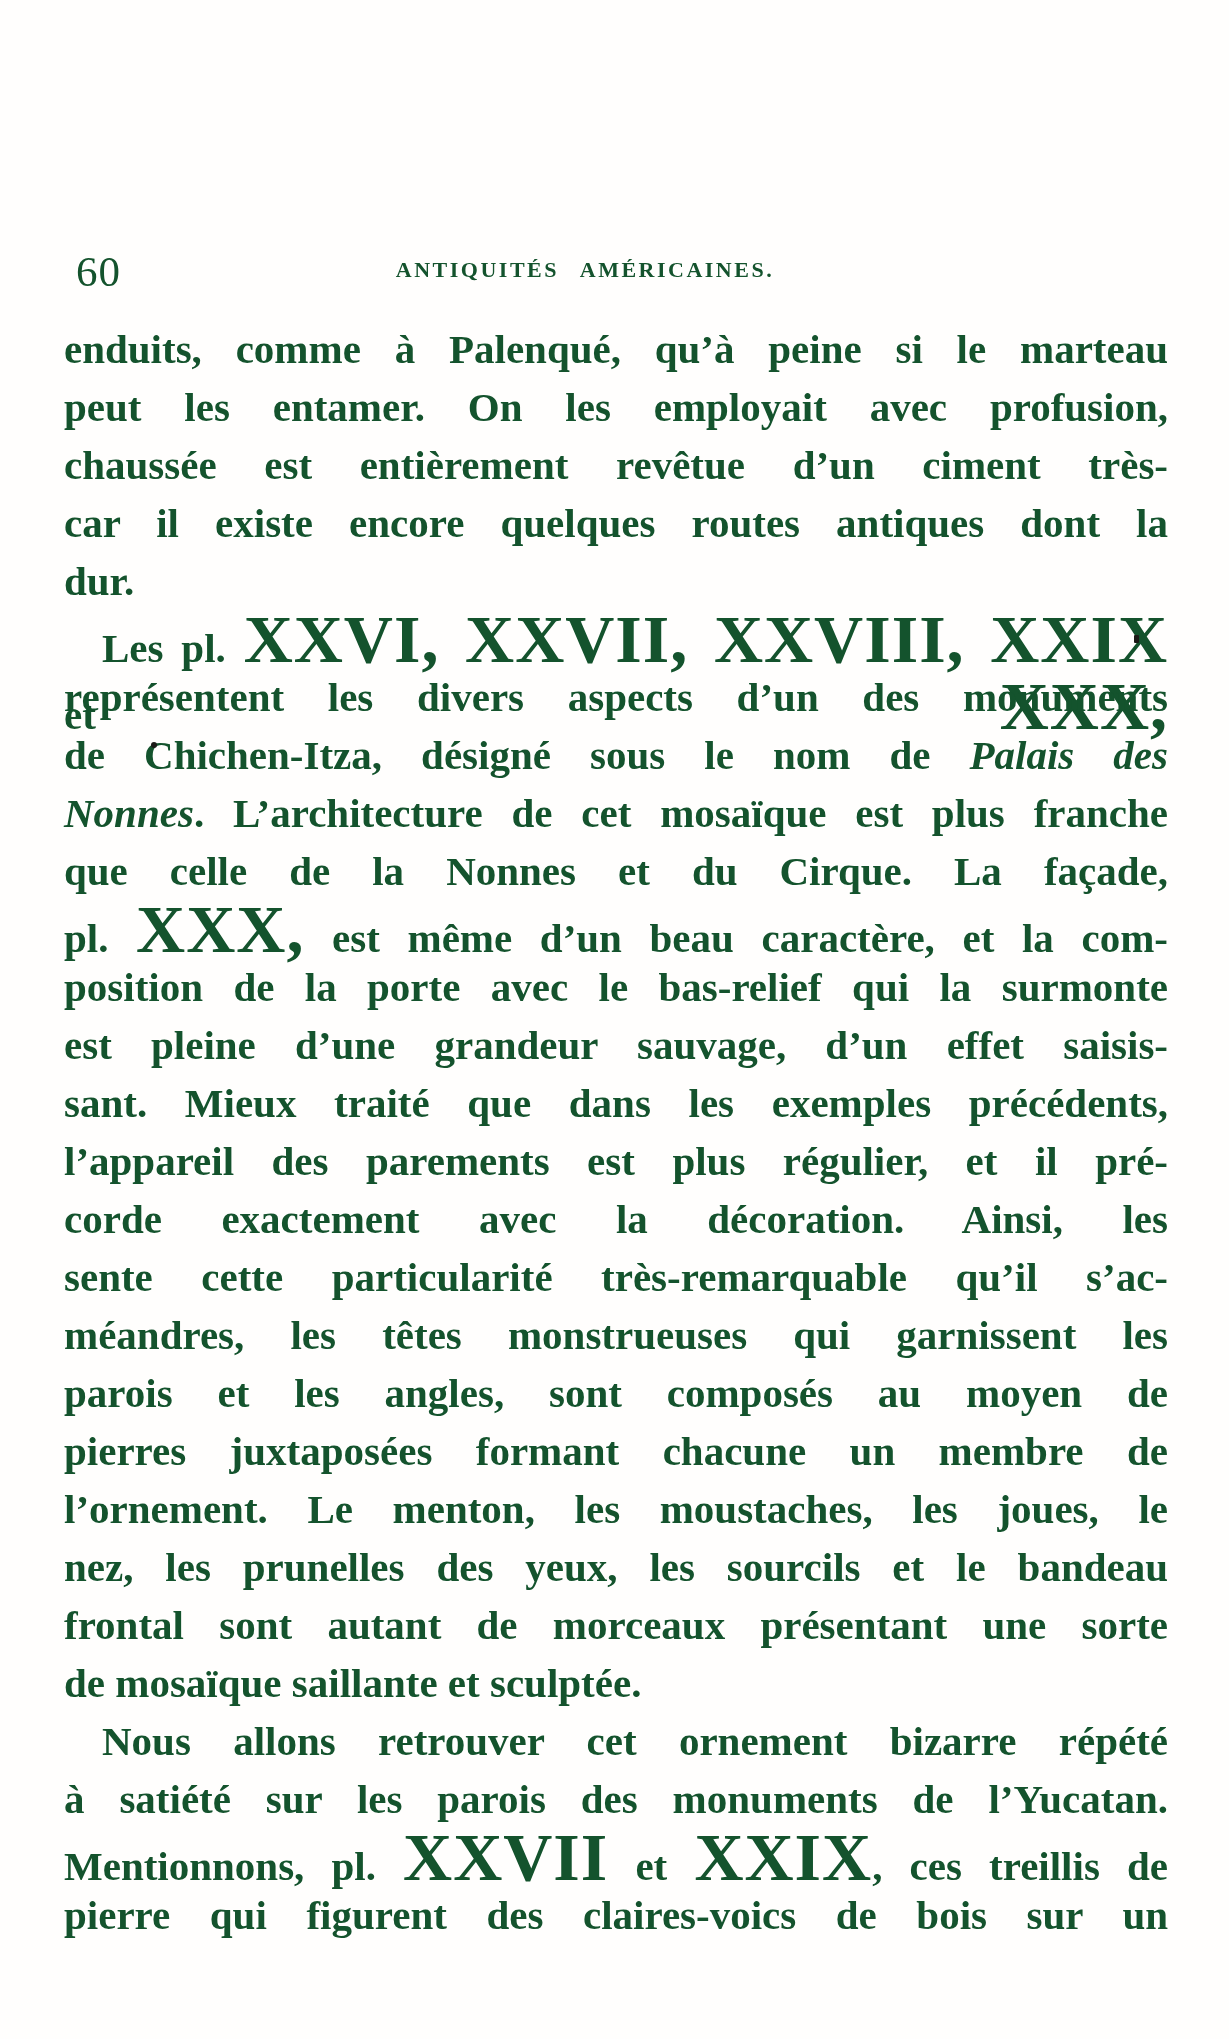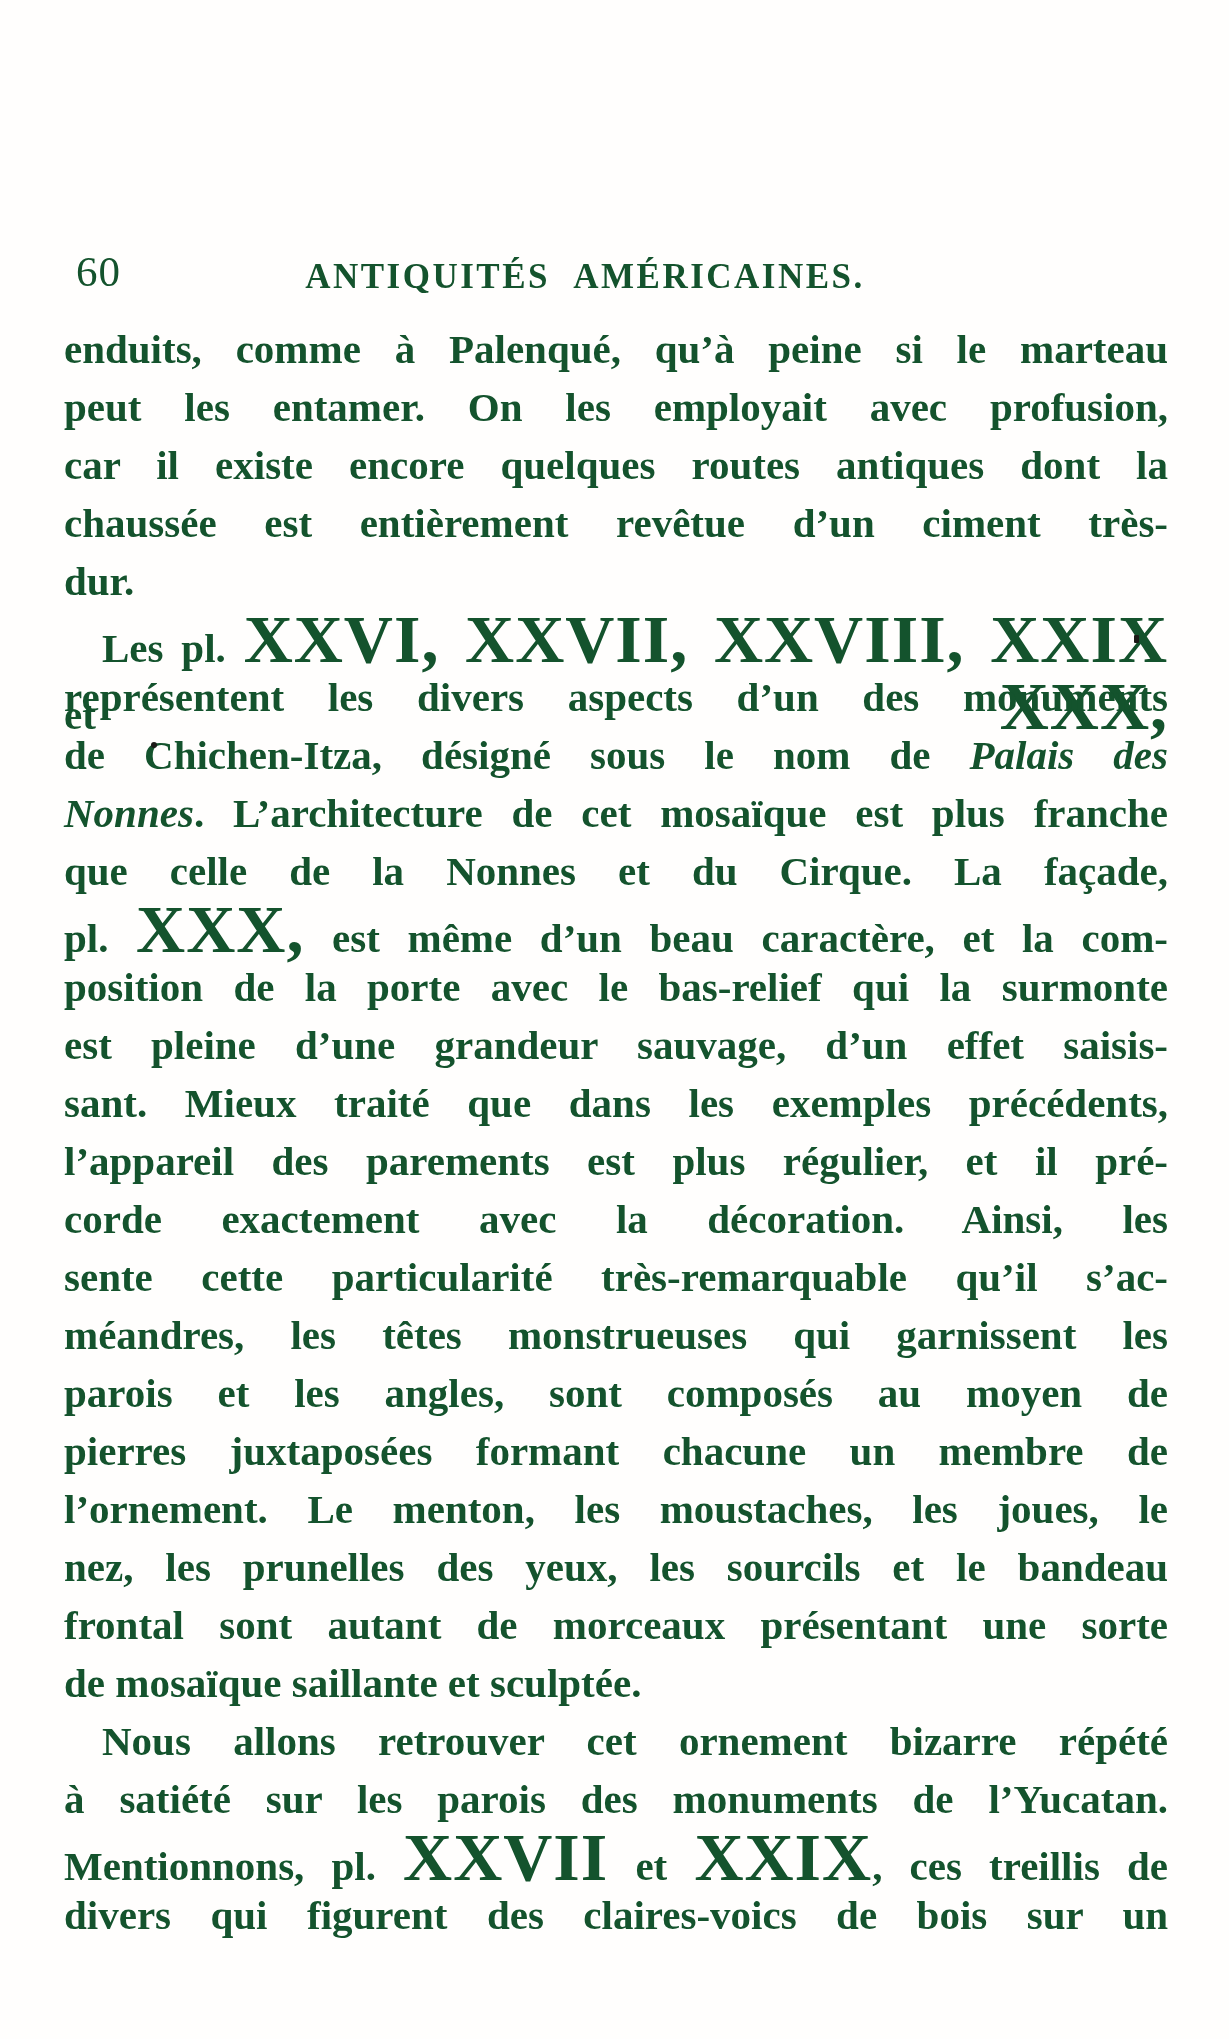--- a/index.html
+++ b/index.html
@@ -31,21 +31,21 @@
     font-size: 43px;
     line-height: 1;
     letter-spacing: 1px;
   }
   .title {
     position: absolute;
     left: 0;
     width: 100%;
     top: 259px;
     text-align: center;
-    font-size: 35px;
+    font-size: 22px;
     font-weight: bold;
     letter-spacing: 2.5px;
     word-spacing: 14px;
     line-height: 1;
     transform: translateX(-31px);
     white-space: nowrap;
   }
   
   .textbody {
     position: absolute;
@@ -88,22 +88,22 @@
 
 <div class="page">
   <div class="runhead">
     <div class="pagenum">60</div>
     <div class="title">ANTIQUITÉS AMÉRICAINES.</div>
   </div>
 
   <div class="textbody">
       <div class="line"><span class="seg">enduits, comme à Palenqué, qu’à peine si le marteau</span></div>
       <div class="line"><span class="seg">peut les entamer. On les employait avec profusion,</span></div>
+      <div class="line"><span class="seg">chaussée est entièrement revêtue d’un ciment très-</span></div>
       <div class="line"><span class="seg">car il existe encore quelques routes antiques dont la</span></div>
-      <div class="line"><span class="seg">chaussée est entièrement revêtue d’un ciment très-</span></div>
       <div class="line no-just"><span class="seg">dur.</span></div>
       <div class="line indent"><span class="seg">Les pl. </span><span class="seg plate">XXVI, XXVII, XXVIII, XXIX</span><span class="seg"> et </span><span class="seg plate">XXX,</span></div>
       <div class="line"><span class="seg">représentent les divers aspects d’un des monuments</span></div>
       <div class="line"><span class="seg">de Chichen-Itza, désigné sous le nom de </span><span class="seg italic">Palais des</span></div>
       <div class="line"><span class="seg italic">Nonnes</span><span class="seg">. L’architecture de cet mosaïque est plus franche</span></div>
       <div class="line"><span class="seg">que celle de la Nonnes et du Cirque. La façade,</span></div>
       <div class="line"><span class="seg">pl. </span><span class="seg plate">XXX,</span><span class="seg"> est même d’un beau caractère, et la com-</span></div>
       <div class="line"><span class="seg">position de la porte avec le bas-relief qui la surmonte</span></div>
       <div class="line"><span class="seg">est pleine d’une grandeur sauvage, d’un effet saisis-</span></div>
       <div class="line"><span class="seg">sant. Mieux traité que dans les exemples précédents,</span></div>
@@ -113,18 +113,18 @@
       <div class="line"><span class="seg">méandres, les têtes monstrueuses qui garnissent les</span></div>
       <div class="line"><span class="seg">parois et les angles, sont composés au moyen de</span></div>
       <div class="line"><span class="seg">pierres juxtaposées formant chacune un membre de</span></div>
       <div class="line"><span class="seg">l’ornement. Le menton, les moustaches, les joues, le</span></div>
       <div class="line"><span class="seg">nez, les prunelles des yeux, les sourcils et le bandeau</span></div>
       <div class="line"><span class="seg">frontal sont autant de morceaux présentant une sorte</span></div>
       <div class="line no-just"><span class="seg">de mosaïque saillante et sculptée.</span></div>
       <div class="line indent"><span class="seg">Nous allons retrouver cet ornement bizarre répété</span></div>
       <div class="line"><span class="seg">à satiété sur les parois des monuments de l’Yucatan.</span></div>
       <div class="line"><span class="seg">Mentionnons, pl. </span><span class="seg plate">XXVII</span><span class="seg"> et </span><span class="seg plate">XXIX</span><span class="seg">, ces treillis de</span></div>
-      <div class="line"><span class="seg">divers qui figurent des claires-voics de bois sur un</span></div>
+      <div class="line"><span class="seg">pierre qui figurent des claires-voics de bois sur un</span></div>
     </div>
 
   <div class="speck s1"></div>
   <div class="speck s2"></div>
 </div>
 
 </body></html>

